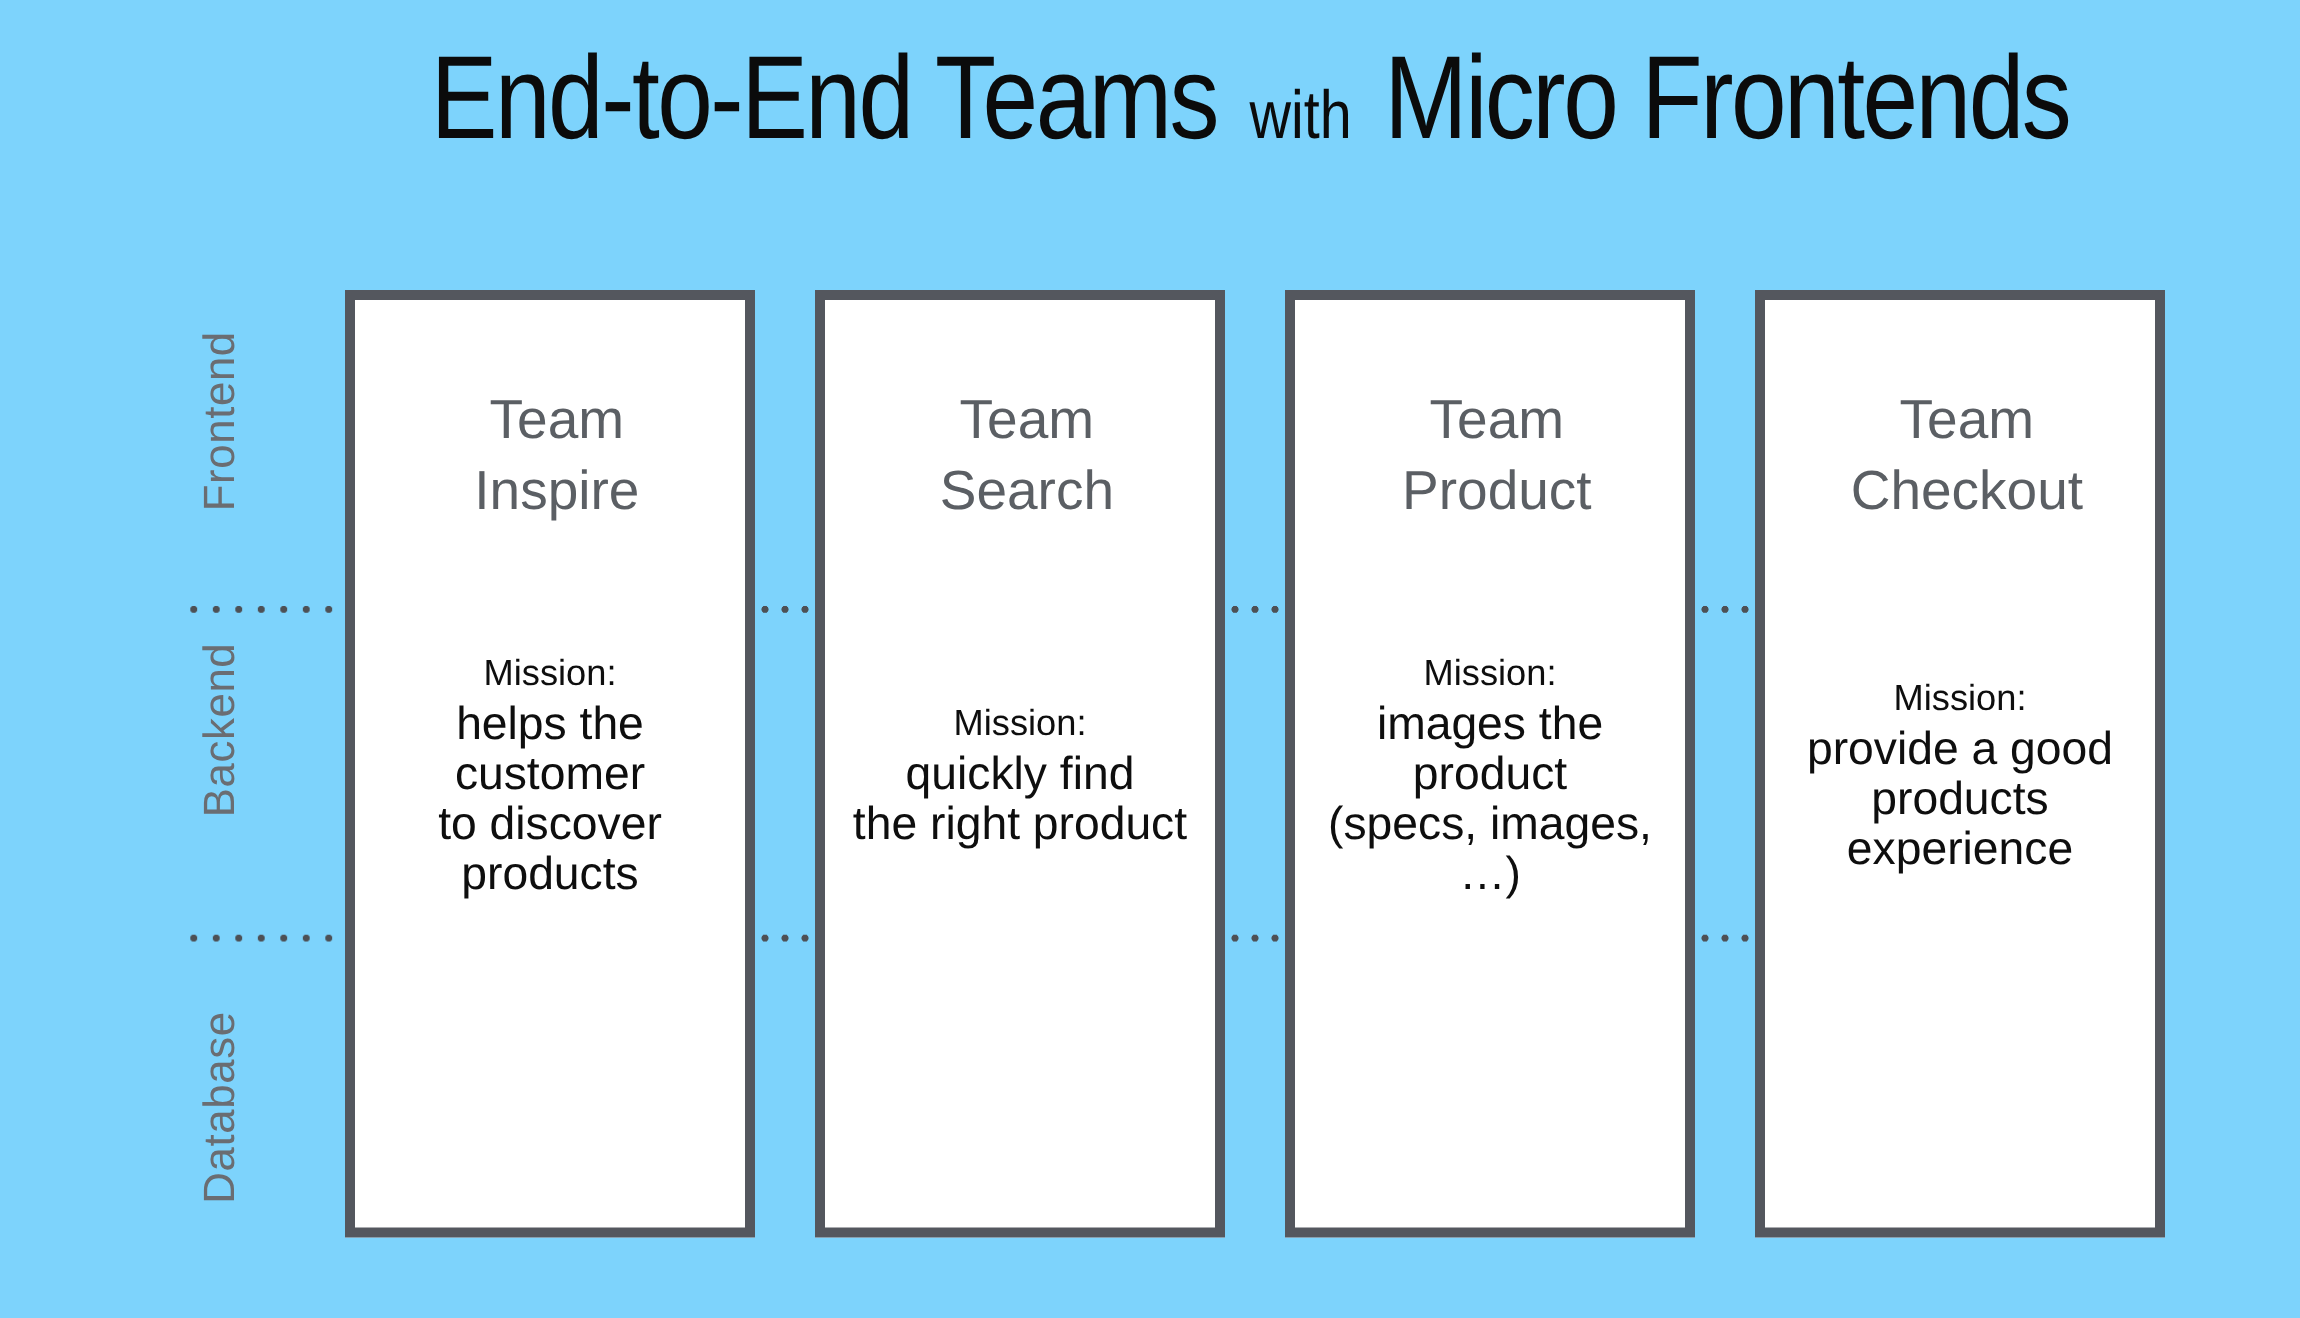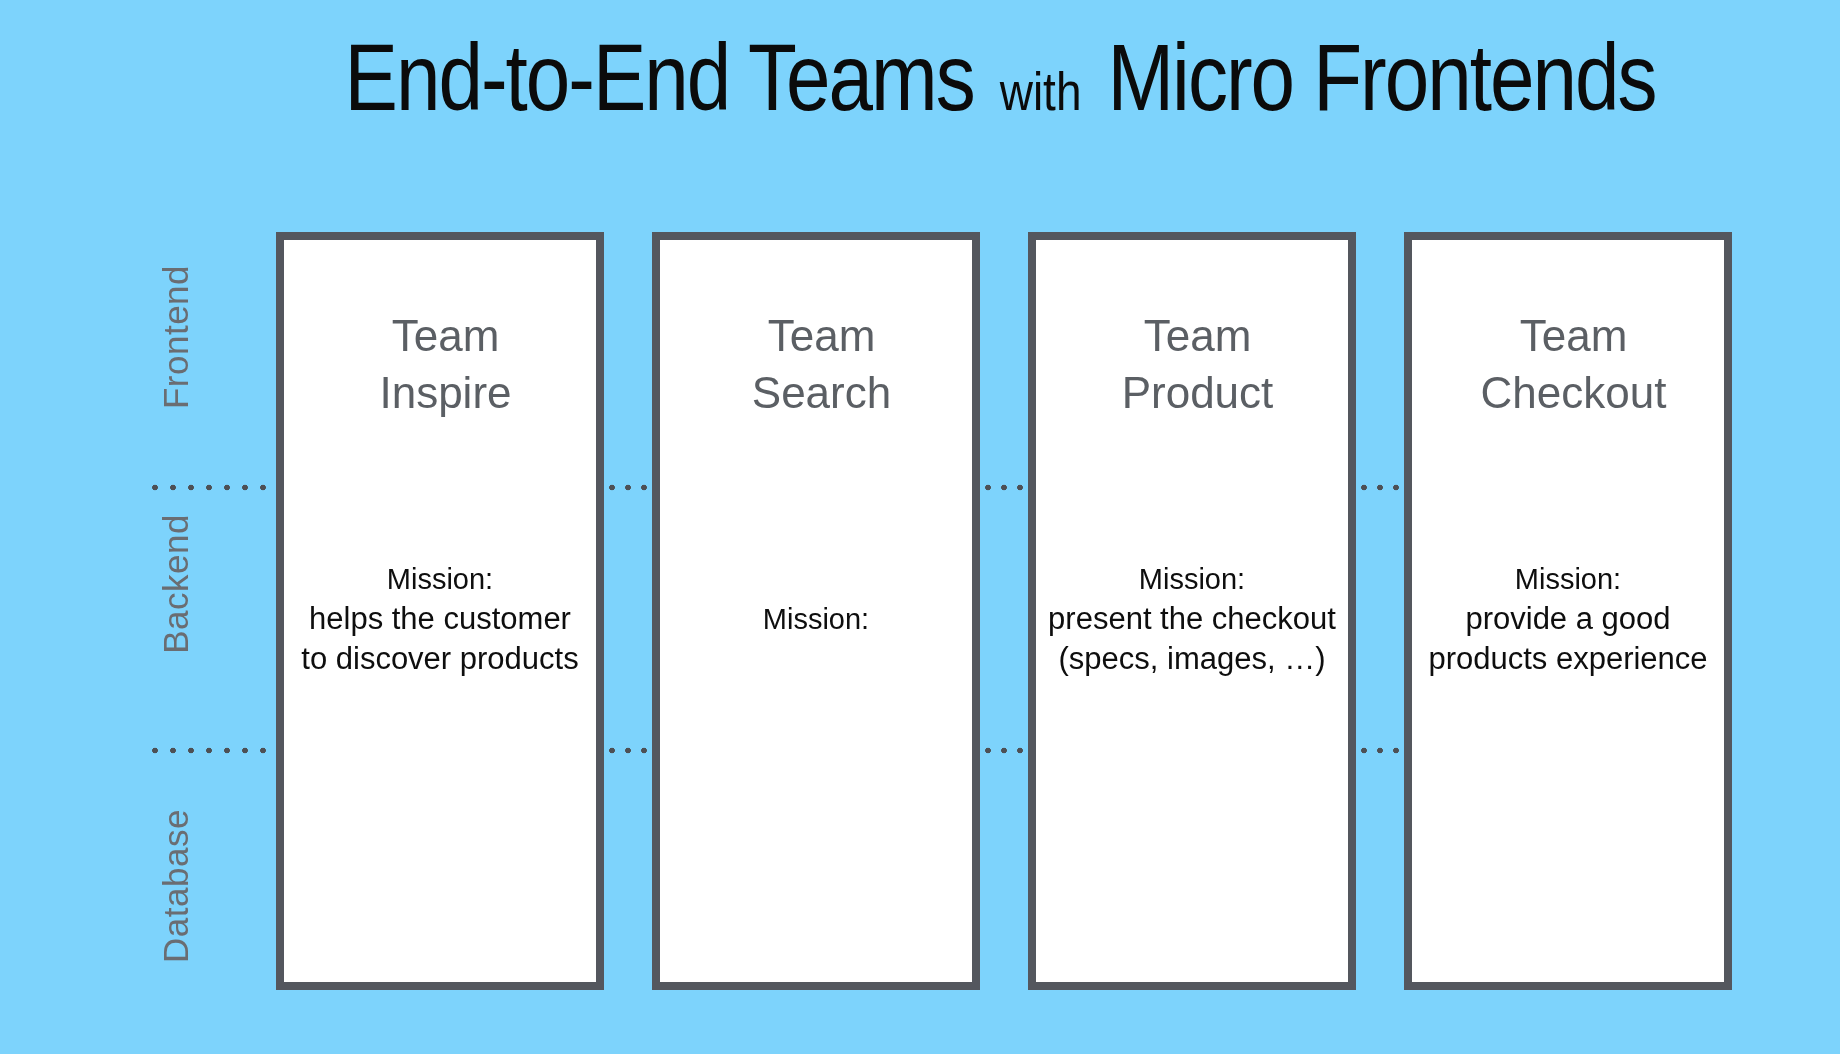--- a/index.html
+++ b/index.html
@@ -95,21 +95,21 @@
     align-items: center;
     justify-content: center;
   }
   .mission-label {
     font-size: 29px;
     line-height: 40px;
     font-weight: normal;
     color: #0e0e0e;
   }
   .mission-text {
-    font-size: 31px;
+    font-size: 37px;
     line-height: 40px;
     color: #0e0e0e;
     text-align: center;
     white-space: pre-line;
   }
   .zone-database {
     position: absolute;
     top: 510px; left: 0; right: 0; bottom: 0;
   }
 
@@ -168,32 +168,34 @@
     <div class="zone-database"></div>
   </div>
 
   <div class="team-box" id="team-box-1">
     <div class="zone-frontend">
       <div class="team-name">Team
 Search</div>
     </div>
     <div class="zone-backend">
       <div class="mission-label">Mission:</div>
+      <div class="mission-text">quickly find
+the right product</div>
     </div>
     <div class="zone-database"></div>
   </div>
 
   <div class="team-box" id="team-box-2">
     <div class="zone-frontend">
       <div class="team-name">Team
 Product</div>
     </div>
     <div class="zone-backend">
       <div class="mission-label">Mission:</div>
-      <div class="mission-text">present the checkout
+      <div class="mission-text">images the product
 (specs, images, …)</div>
     </div>
     <div class="zone-database"></div>
   </div>
 
   <div class="team-box" id="team-box-3">
     <div class="zone-frontend">
       <div class="team-name">Team
 Checkout</div>
     </div>

